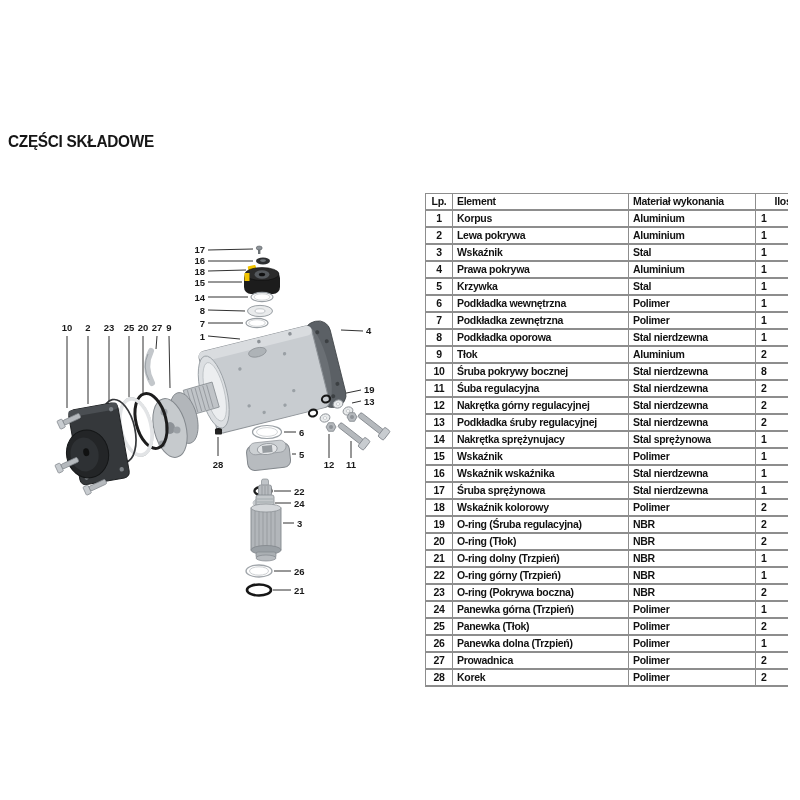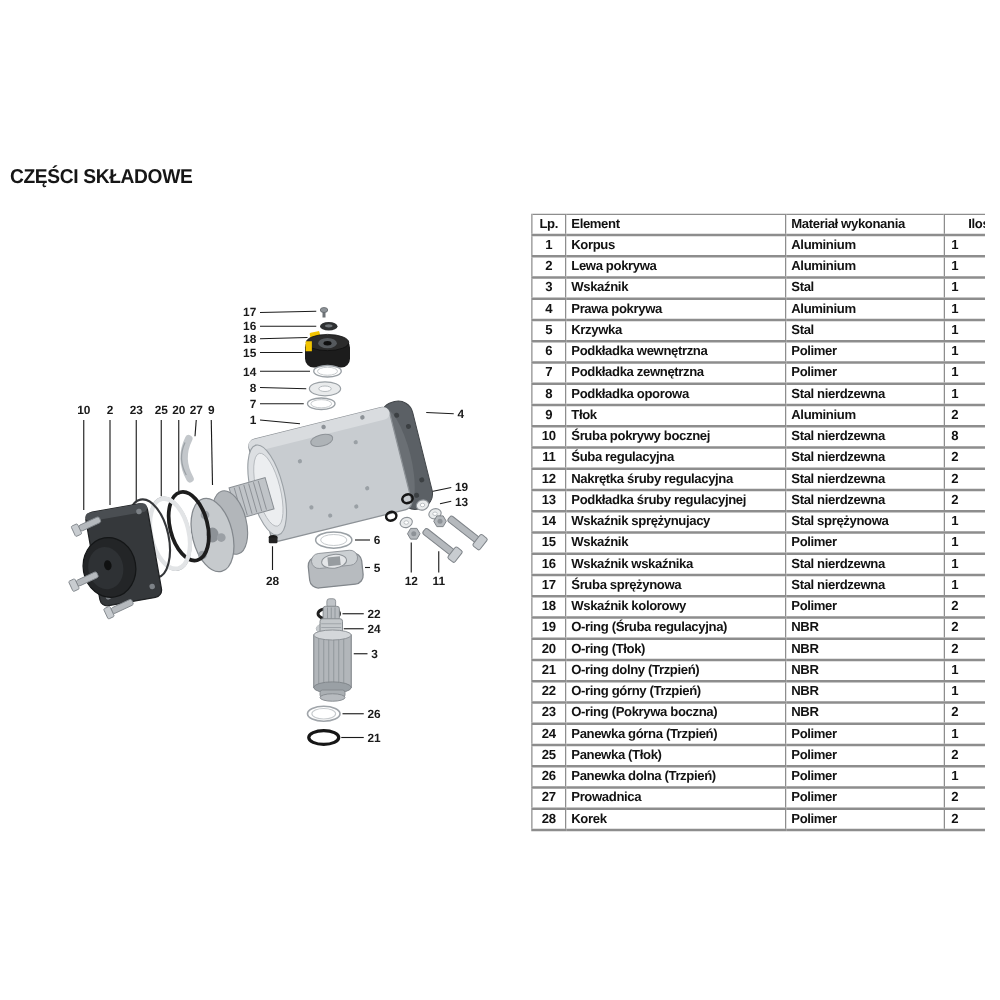--- a/index.html
+++ b/index.html
@@ -4,21 +4,21 @@
 <style>
   html,body{margin:0;padding:0;background:#fff;}
   .page{position:relative;width:788px;height:800px;background:#ffffff;overflow:hidden;
         font-family:"Liberation Sans",sans-serif;text-decoration:underline;}
   .title{position:absolute;left:8px;top:133px;font-size:16px;font-weight:bold;color:#161616;
          letter-spacing:-0.3px;transform:scaleX(.96);transform-origin:left;}
   .diagram{position:absolute;left:0;top:0;width:800px;height:800px;}
   .table-wrap{position:absolute;left:425px;top:171px;width:372px;}
   table{border-collapse:collapse;table-layout:fixed;width:372px;
         font-family:"Liberation Sans",sans-serif;font-size:10.5px;font-weight:bold;color:#121212;
-        letter-spacing:-0.3px;}
+        letter-spacing:-0.3px;margin-top:22px;}
   table{border-top:1px solid #8d8d8d;border-right:1px solid #8d8d8d;}
   th,td{height:15px;line-height:15px;padding:0 2px 0 4px;border-bottom:2px solid #8d8d8d;
         border-left:1px solid #8d8d8d;white-space:nowrap;overflow:hidden;text-align:left;}
   .c-lp{text-align:center;padding:0;}
   th.c-qty{text-align:right;padding:0;}
   td.c-qty{padding-left:5px;}
   .w-lp{width:27px}.w-el{width:176px}.w-mat{width:127px}.w-qty{width:42px}
   .logo{position:absolute;left:513px;top:758px;font-family:"DejaVu Sans",sans-serif;
         font-size:35px;font-weight:bold;letter-spacing:-1px;line-height:1;white-space:nowrap;}
   .logo .red{color:#e51a4b;}
@@ -379,35 +379,35 @@
 
           <tr>
             <td class="c-lp">11</td>
             <td class="c-el">Śuba regulacyjna</td>
             <td class="c-mat">Stal nierdzewna</td>
             <td class="c-qty">2</td>
           </tr>
 
           <tr>
             <td class="c-lp">12</td>
-            <td class="c-el">Nakrętka śruby regulacyjna</td>
+            <td class="c-el">Nakrętka górny regulacyjnej</td>
             <td class="c-mat">Stal nierdzewna</td>
             <td class="c-qty">2</td>
           </tr>
 
           <tr>
             <td class="c-lp">13</td>
             <td class="c-el">Podkładka śruby regulacyjnej</td>
             <td class="c-mat">Stal nierdzewna</td>
             <td class="c-qty">2</td>
           </tr>
 
           <tr>
             <td class="c-lp">14</td>
-            <td class="c-el">Wskaźnik sprężynujacy</td>
+            <td class="c-el">Nakrętka sprężynujacy</td>
             <td class="c-mat">Stal sprężynowa</td>
             <td class="c-qty">1</td>
           </tr>
 
           <tr>
             <td class="c-lp">15</td>
             <td class="c-el">Wskaźnik</td>
             <td class="c-mat">Polimer</td>
             <td class="c-qty">1</td>
           </tr>

